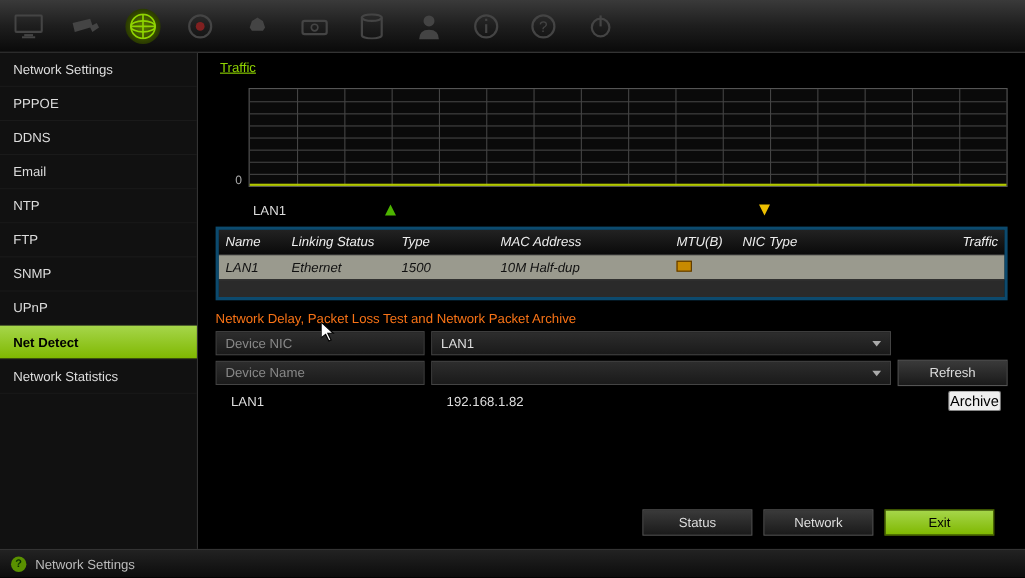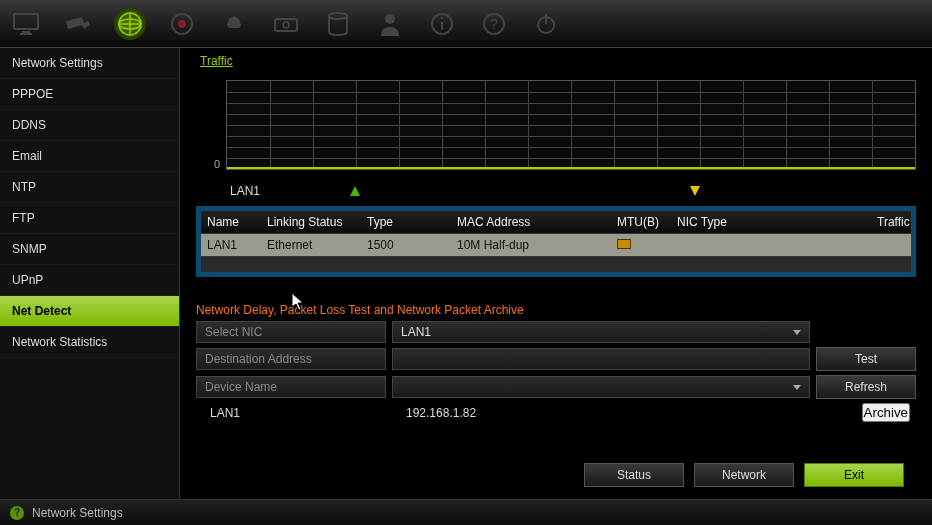--- a/index.html
+++ b/index.html
@@ -130,22 +130,23 @@
   .chart-legend .lan { color: #ddd; margin-right: 80px; }
   .arrow-up, .arrow-down {
     width: 0; height: 0; border-left: 5px solid transparent; border-right: 5px solid transparent;
     position: absolute;
   }
   .arrow-up { border-bottom: 10px solid #4db400; left: 120px; }
   .arrow-down { border-top: 10px solid #eec000; left: 460px; }
 
   
   .nic-table {
-    border: 5px solid #0c4a6e;
-    margin: 0 6px 20px 6px;
+    border: 3px solid #0c4a6e;
+    margin: 0 6px 4px 6px;
+    font-style: italic;
   }
   .nic-head, .nic-row {
     display: grid;
     grid-template-columns: 60px 100px 90px 160px 60px 200px 50px;
   }
   .nic-head { background: linear-gradient(to bottom,#222,#0a0a0a); color: #eee; border-bottom:1px solid #333;}
   .nic-head div, .nic-row div { padding: 4px 6px; white-space: nowrap; overflow: hidden; }
   .nic-row { background: #9a9a8e; color: #111; }
   .nic-row .traffic-icon {
     display:inline-block;width:14px;height:10px;background:#c88a00;border:1px solid #553300;
@@ -367,31 +368,26 @@
         <div>10M Half-dup</div>
         <div><span class="traffic-icon"></span></div>
       </div>
       <div class="nic-scroll"></div>
     </div>
 
     <div class="section-title">Network Delay, Packet Loss Test and Network Packet Archive</div>
 
     <div class="form-rows">
       <div class="form-row">
-        <div class="field-label">Select NIC</div>
+        <div class="field-label">Device NIC</div>
         <div class="select-box">
           <span>LAN1</span>
           <span class="caret"></span>
         </div>
         <div style="width:100px;flex:0 0 100px"></div>
-      </div>
-      <div class="form-row">
-        <div class="field-label">Destination Address</div>
-        <div class="text-box"></div>
-        <button class="side-btn">Test</button>
       </div>
       <div class="form-row">
         <div class="field-label">Device Name</div>
         <div class="select-box">
           <span></span>
           <span class="caret"></span>
         </div>
         <button class="side-btn">Refresh</button>
       </div>
       <div class="info-row">

